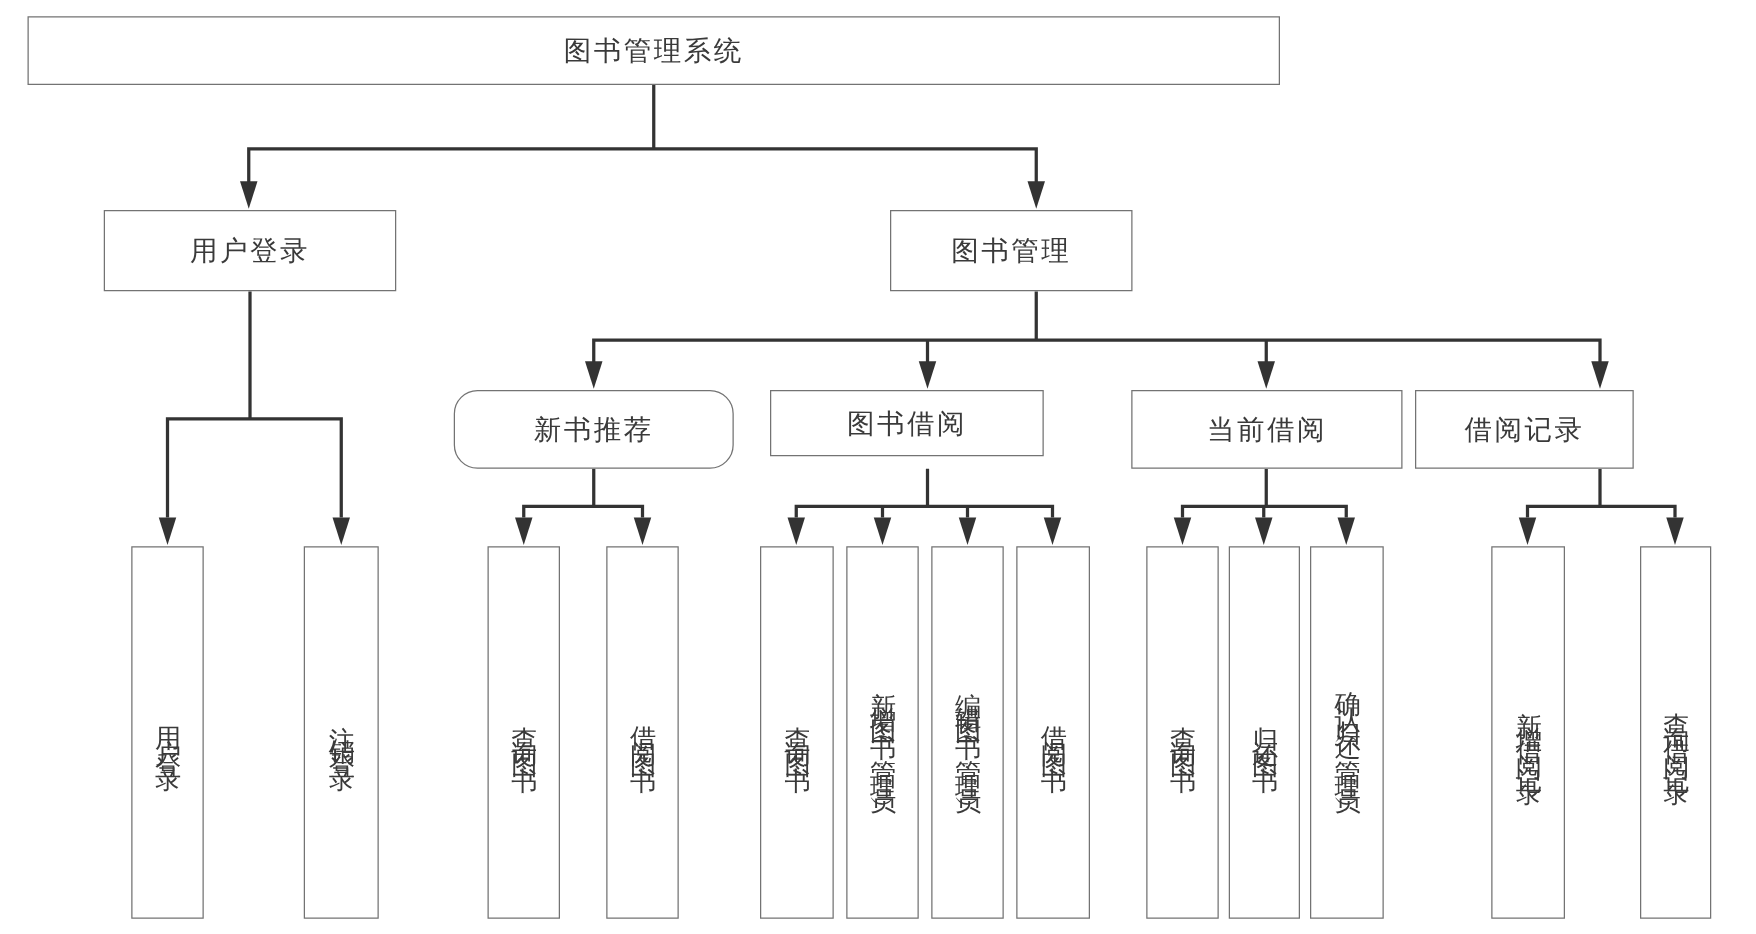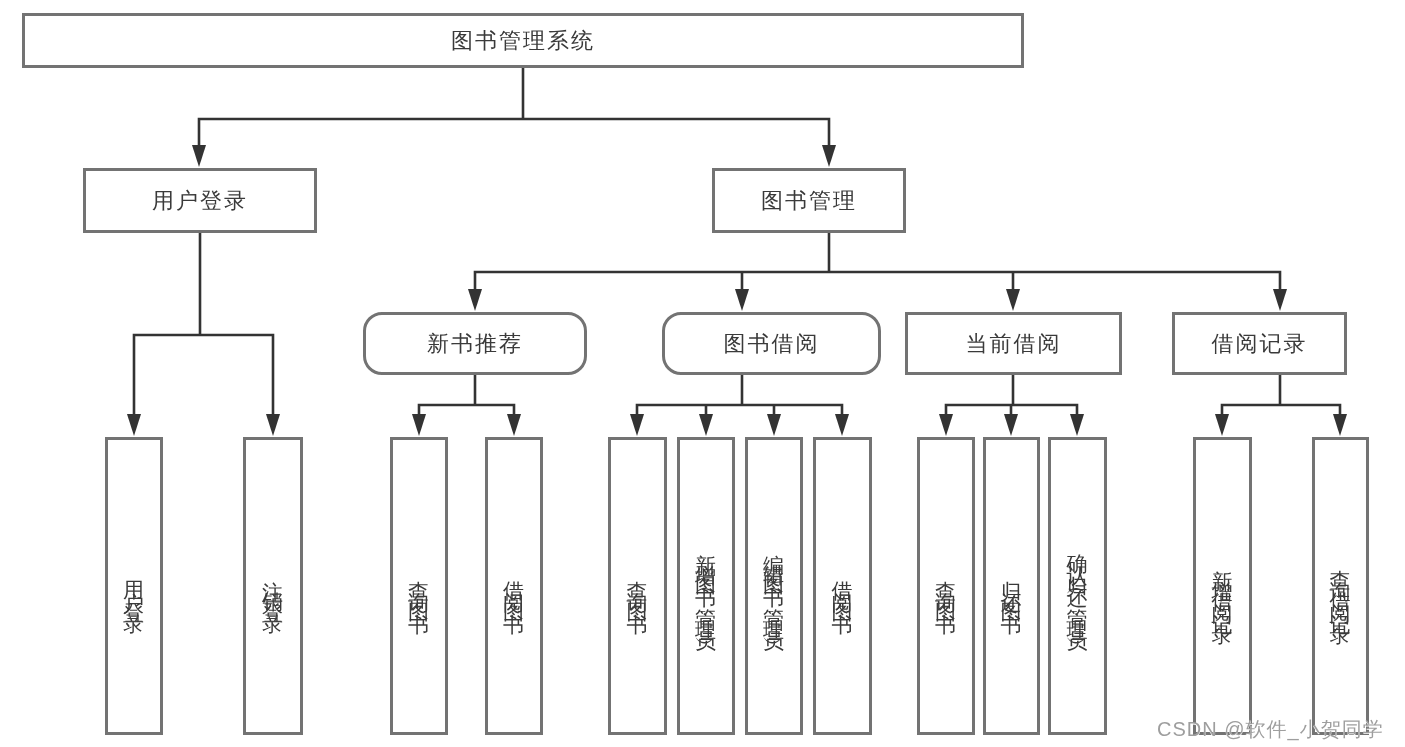--- a/index.html
+++ b/index.html
@@ -20,21 +20,21 @@
   svg.connectors path {
     fill: none;
     stroke: #333333;
     stroke-width: 2.6;
     stroke-linejoin: miter;
   }
   svg.connectors polygon { fill: #333333; }
   .box {
     position: absolute;
     box-sizing: border-box;
-    border: 3px solid #737373;
+    border: 1px solid #737373;
     background: #ffffff;
     display: flex;
     align-items: center;
     justify-content: center;
     color: #3a3a3a;
     z-index: 1;
   }
   .h-label {
     font-size: 22px;
     letter-spacing: 2px;
@@ -135,27 +135,27 @@
   <div class="box" style="left:83px; top:168px; width:234px; height:65px;">
     <span class="h-label">用户登录</span>
   </div>
   <div class="box" style="left:712px; top:168px; width:194px; height:65px;">
     <span class="h-label">图书管理</span>
   </div>
 
   <div class="box" style="left:363px; top:312px; width:224px; height:63px;border-radius:19px;">
     <span class="h-label">新书推荐</span>
   </div>
-  <div class="box" style="left:662px; top:312px; width:219px; height:63px;border-radius:19px;">
+  <div class="box" style="left:616px; top:312px; width:219px; height:53px;">
     <span class="h-label">图书借阅</span>
   </div>
   <div class="box" style="left:905px; top:312px; width:217px; height:63px;">
     <span class="h-label">当前借阅</span>
   </div>
-  <div class="box" style="left:1172px; top:312px; width:175px; height:63px;">
+  <div class="box" style="left:1132px; top:312px; width:175px; height:63px;">
     <span class="h-label">借阅记录</span>
   </div>
 
   <div class="box leaf" style="left:105px; top:437px; width:58px; height:298px;">
     <span class="v-label">用户登录</span>
   </div>
   <div class="box leaf" style="left:243px; top:437px; width:60px; height:298px;">
     <span class="v-label">注销登录</span>
   </div>
 
@@ -189,15 +189,14 @@
     <span class="v-label">确认归还（管理员）</span>
   </div>
 
   <div class="box leaf" style="left:1193px; top:437px; width:59px; height:298px;">
     <span class="v-label">新增借阅记录</span>
   </div>
   <div class="box leaf" style="left:1312px; top:437px; width:57px; height:298px;">
     <span class="v-label">查询借阅记录</span>
   </div>
 
-  <div class="watermark">CSDN @软件_小贺同学</div>
 
 </div>
 
 </body></html>

